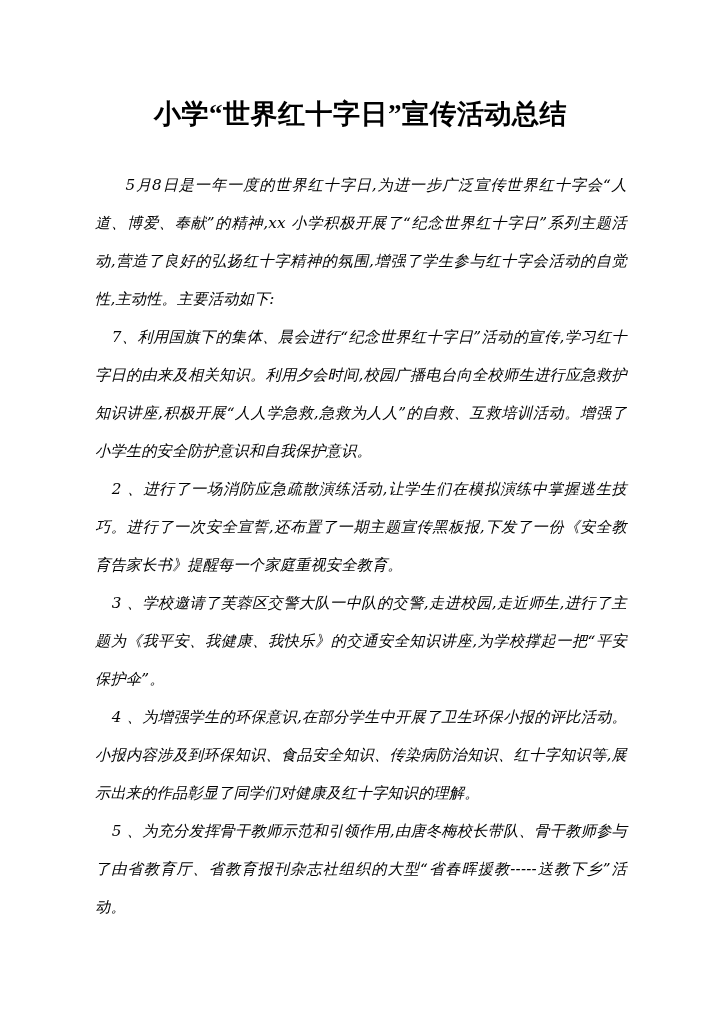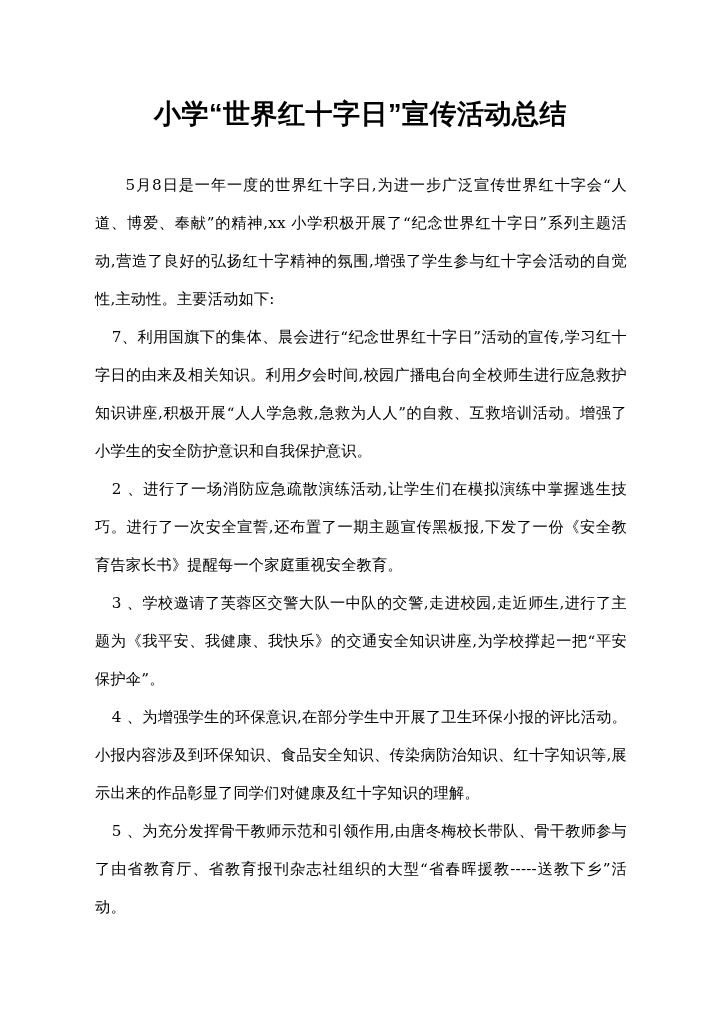--- a/index.html
+++ b/index.html
@@ -22,38 +22,39 @@
   .doc-title {
     position: absolute;
     left: 0;
     right: 0;
     top: 80px;
     text-align: center;
     font-size: 27px;
     font-weight: bold;
     letter-spacing: 0.5px;
     line-height: 1.25;
-    font-family: Liberation Sans, sans-serif;
+    font-family: Liberation Serif, serif;
   }
   .body-block {
     position: absolute;
     left: 95px;
     top: 166px;
     width: 532px;
   }
   .para {
     margin: 0;
     font-size: 15.2px;
     line-height: 38px;
     text-align: justify;
     text-justify: inter-character;
     text-indent: 2em;
     letter-spacing: 0.2px;
     word-break: break-all;
     font-family: "DejaVu Serif", "Liberation Serif", serif;
+    font-style: italic;
   }
   .para.tight {
     text-indent: 1.1em;
   }
 </style>
 </head>
 <body>
 
 <div class="page">
 

